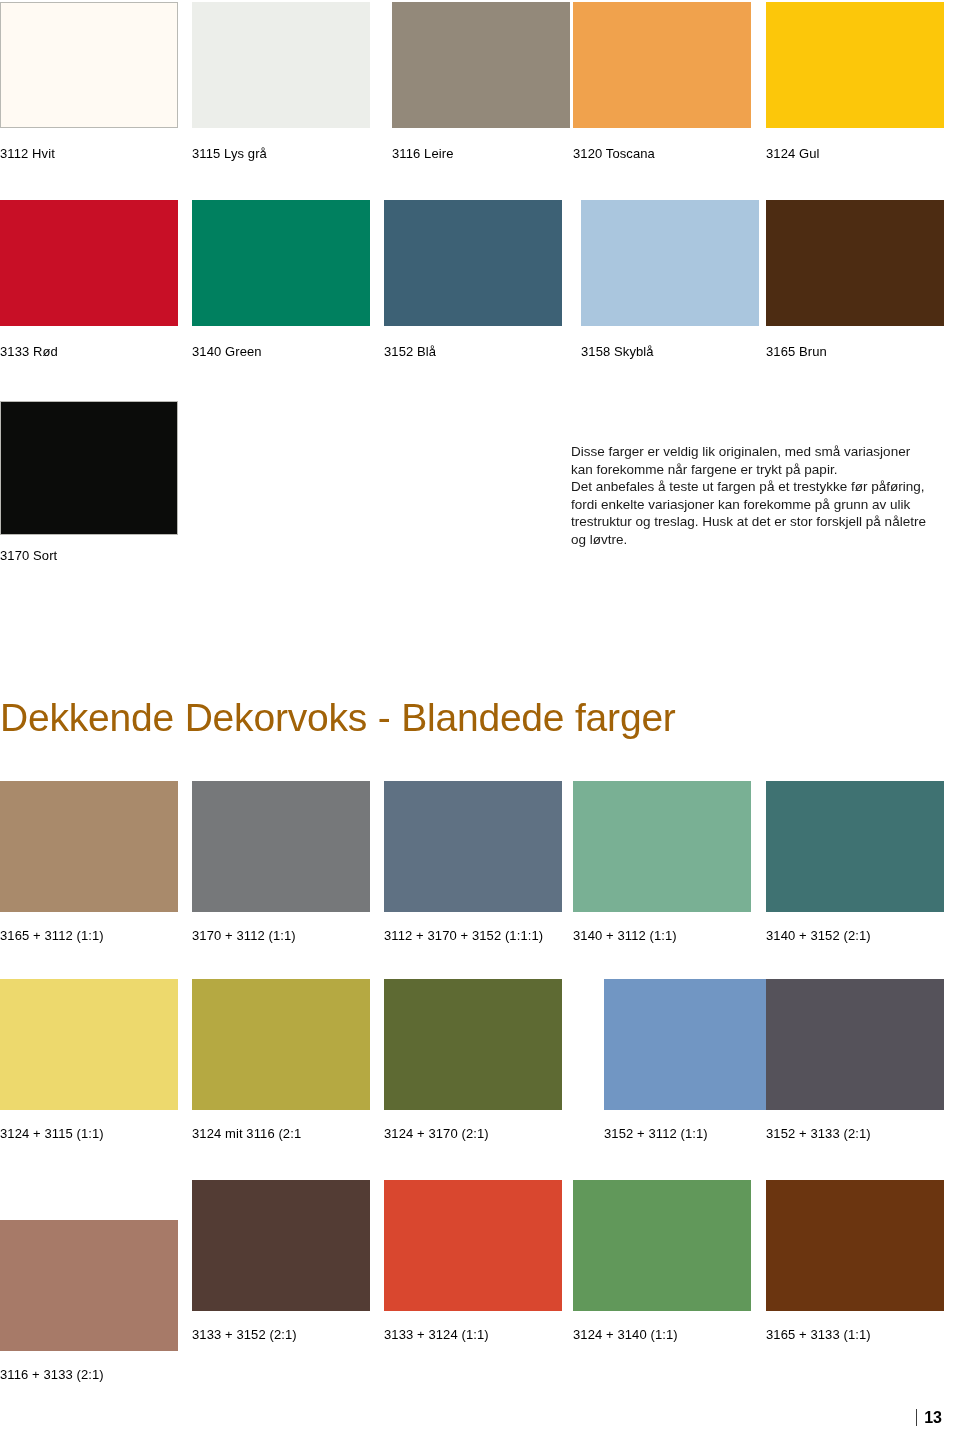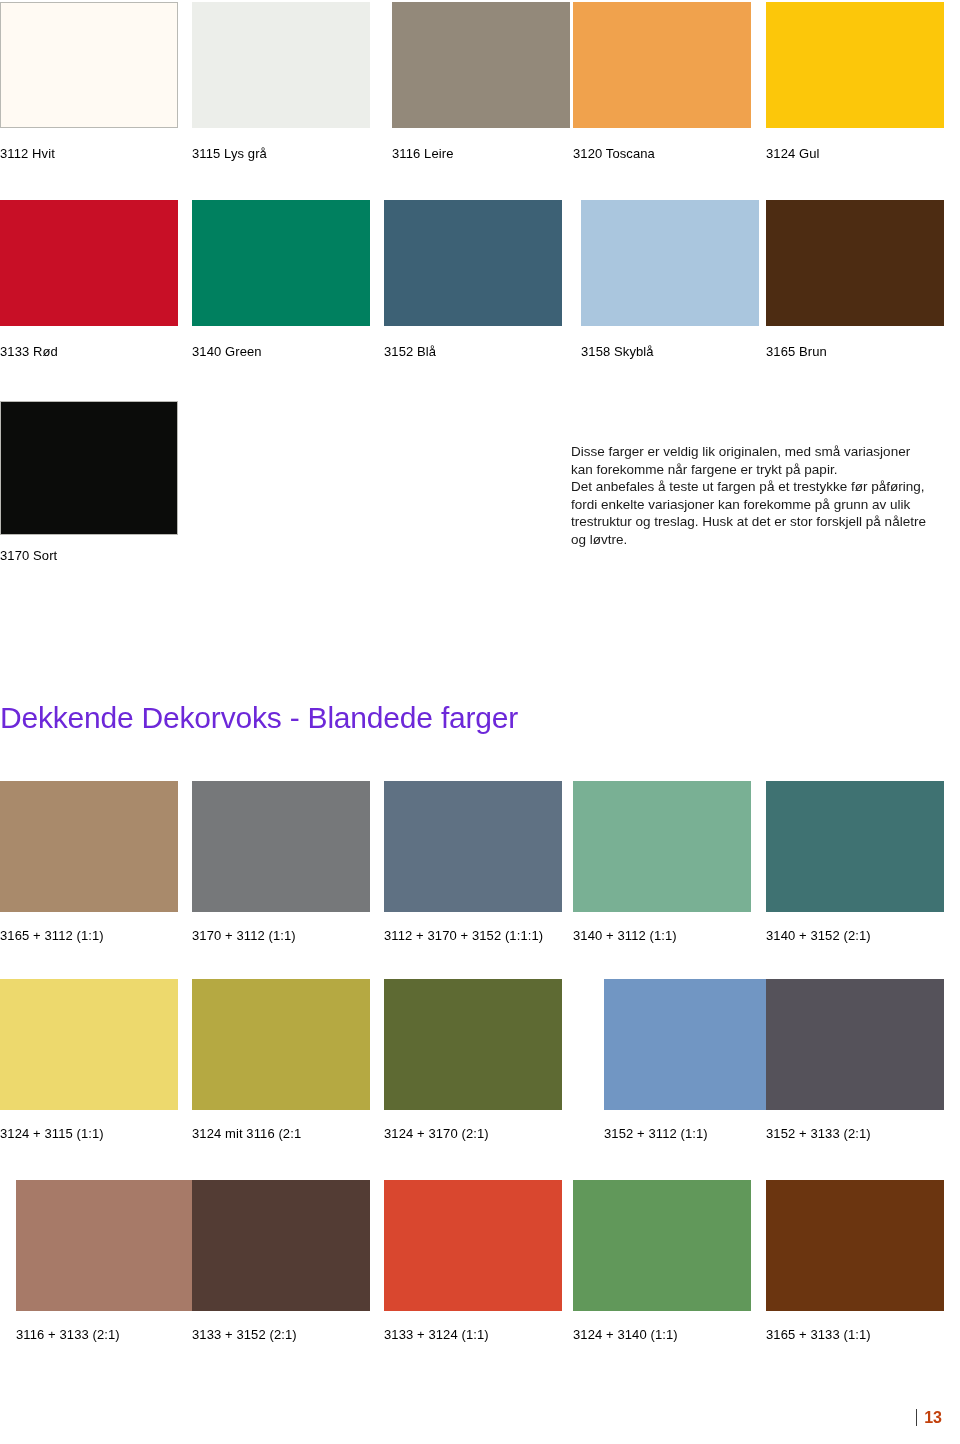--- a/index.html
+++ b/index.html
@@ -86,25 +86,25 @@
     font-size: 13.5px;
     line-height: 17.5px;
     color: #1a1a1a;
   }
 
   
   #section-heading {
     position: absolute;
     left: 0;
     top: 700px;
-    font-size: 30px;
+    font-size: 39px;
     line-height: 36px;
     font-weight: 400;
     letter-spacing: -0.2px;
-    color: #6d28d9;
+    color: #a16207;
     margin: 0;
   }
 
   
   #page-footer {
     position: absolute;
     right: 18px;
     bottom: 18px;
     display: flex;
     align-items: center;
@@ -112,21 +112,21 @@
   }
   #page-footer .rule {
     display: block;
     width: 1px;
     height: 17px;
     background: #3c3c3c;
   }
   #page-footer .folio {
     font-size: 16px;
     font-weight: bold;
-    color: #c2410c;
+    color: #000000;
     line-height: 17px;
   }
 </style>
 </head>
 <body>
 
 <div class="page">
 
   <div class="swatch-row" id="solid-row-1">
       <div class="swatch-cell" style="left: 0px;">
@@ -223,21 +223,21 @@
       <div class="swatch-cell" style="left: 580px; margin-left: 24px;">
         <span class="swatch-chip" style="background: rgb(113, 150, 195);"></span>
         <span class="swatch-label">3152 + 3112 (1:1)</span>
       </div>
       <div class="swatch-cell" style="left: 766px;">
         <span class="swatch-chip" style="background: rgb(85, 82, 90);"></span>
         <span class="swatch-label">3152 + 3133 (2:1)</span>
       </div>
     </div>
   <div class="swatch-row" id="mixed-row-3">
-      <div class="swatch-cell" style="left: 16px;">
+      <div class="swatch-cell" style="left: 0px; margin-top: 40px;">
         <span class="swatch-chip" style="background: rgb(167, 122, 104);"></span>
         <span class="swatch-label">3116 + 3133 (2:1)</span>
       </div>
       <div class="swatch-cell" style="left: 192px;">
         <span class="swatch-chip" style="background: rgb(83, 60, 52);"></span>
         <span class="swatch-label">3133 + 3152 (2:1)</span>
       </div>
       <div class="swatch-cell" style="left: 384px;">
         <span class="swatch-chip" style="background: rgb(217, 71, 47);"></span>
         <span class="swatch-label">3133 + 3124 (1:1)</span>

